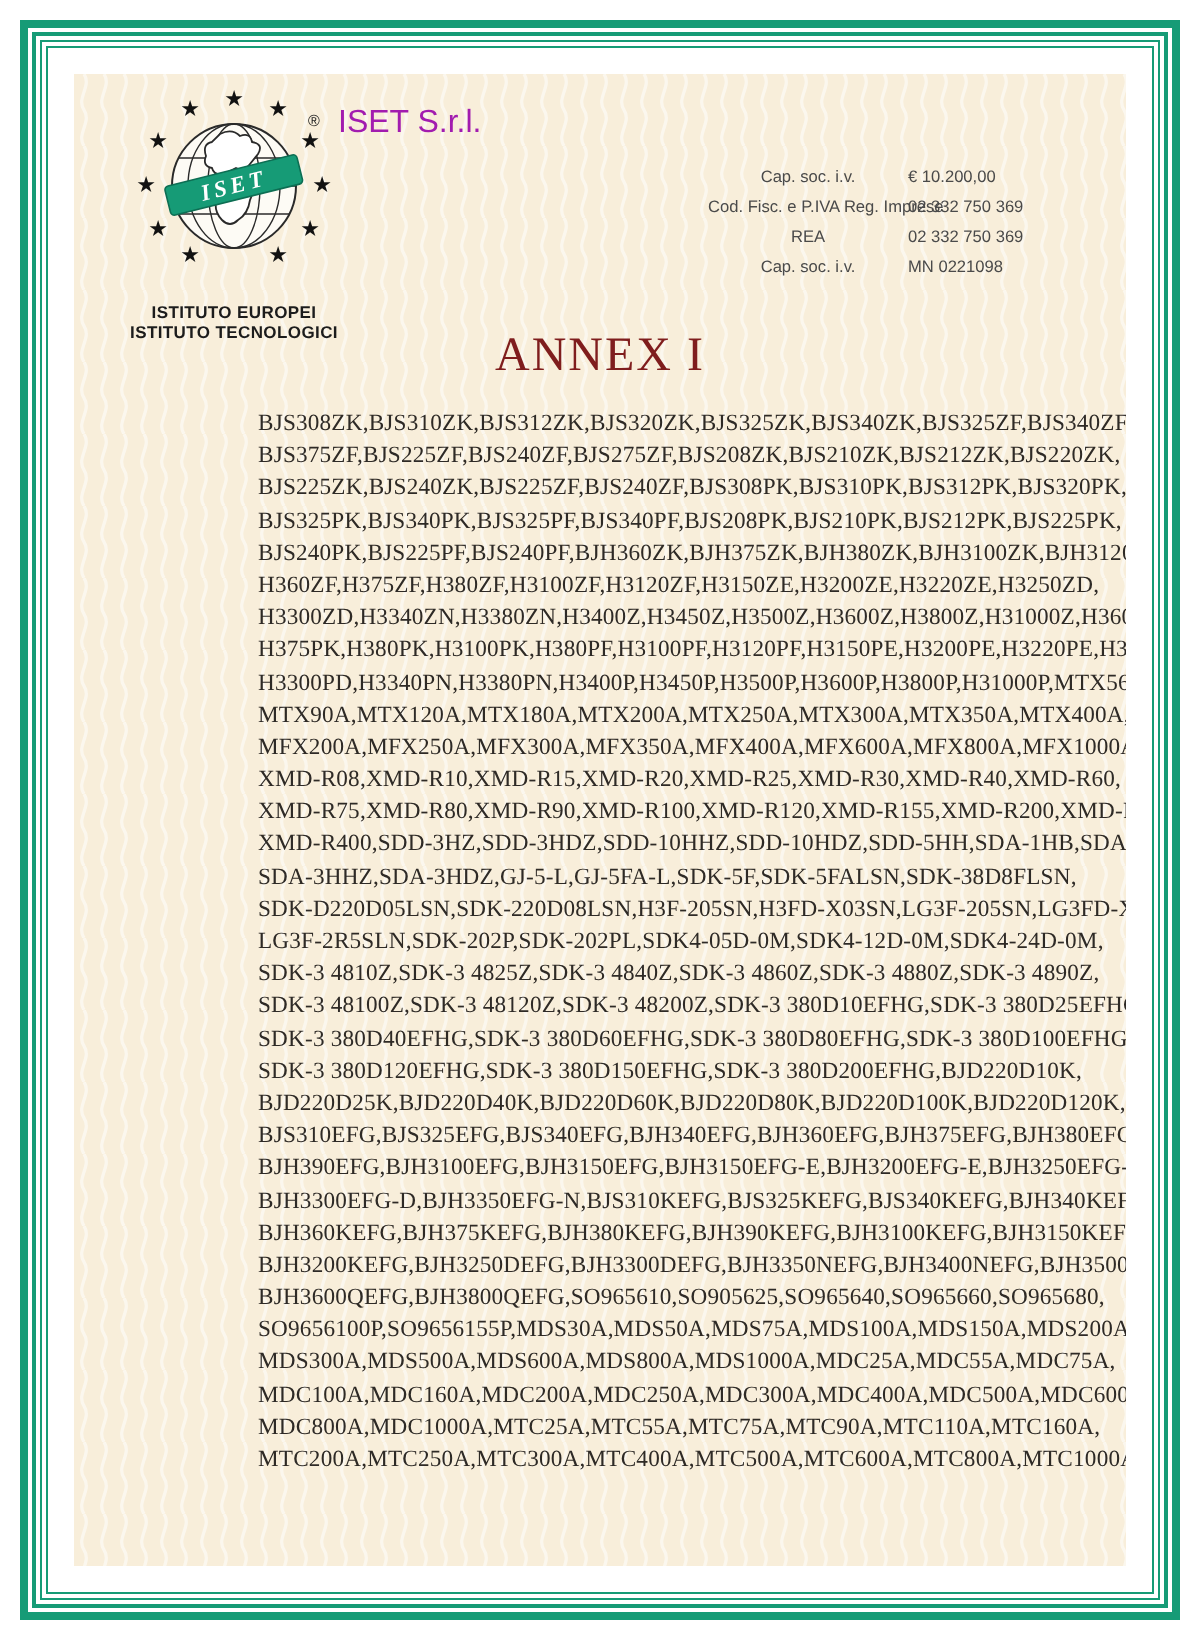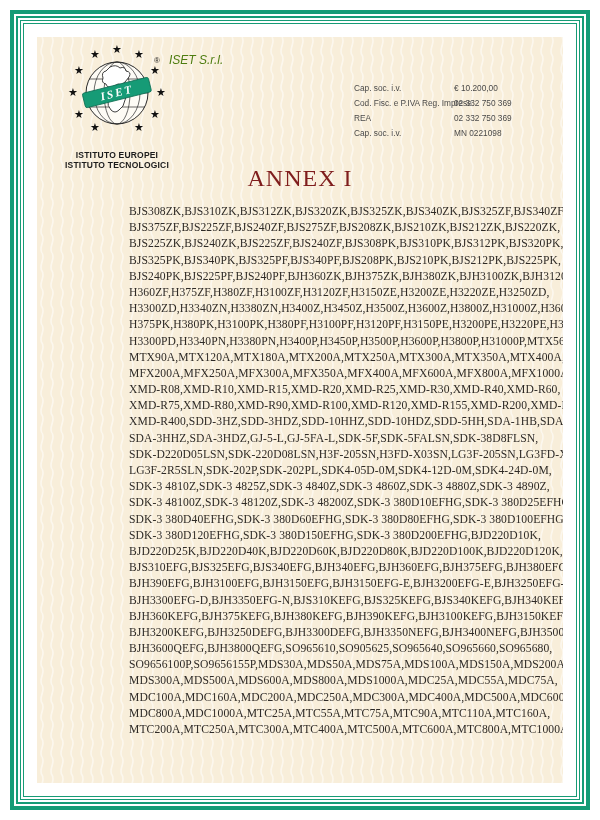--- a/index.html
+++ b/index.html
@@ -7,26 +7,26 @@
   .rule{position:absolute;pointer-events:none;}
   .rule1{inset:10px;border:4px solid var(--green);}
   .rule2{inset:16px;border:2px solid var(--green);}
   .rule3{inset:20px;border:1px solid var(--green);}
   .rule4{inset:23px;border:1px solid var(--green);}
   .panel{position:absolute;left:37px;top:37px;width:526px;height:746px;background:#f8eeda;overflow:hidden;}
   .guilloche{position:absolute;left:0;top:0;width:100%;height:100%;opacity:.55;}
   
   .logo-block{position:absolute;left:16px;top:4px;width:128px;text-align:center;}
   .org-name{font-size:8.5px;font-weight:bold;color:#1c1c1c;line-height:10px;letter-spacing:.2px;margin-top:1px;}
-  .company-name{position:absolute;left:132px;top:16px;font-size:12px;color:#4d7c0f;font-style:italic;}
+  .company-name{position:absolute;left:132px;top:16px;font-size:16px;color:#a21caf;}
   .info-left{position:absolute;left:132px;top:44px;font-size:8.3px;color:#4a4a4a;}
   .info-left .row{height:15px;line-height:15px;white-space:nowrap;}
   .info-left .email{text-decoration:underline;margin-left:9px;}
   .info-right{position:absolute;left:317px;top:44px;width:200px;font-size:8.3px;color:#4a4a4a;}
-  .info-right .row{height:15px;line-height:15px;display:flex;white-space:nowrap;}
+  .info-right .row{height:15px;line-height:15px;display:flex;white-space:nowrap;text-align:center;}
   .info-right .lbl{width:100px;flex:0 0 100px;}
   .info-right .val{}
   
   .annex-title{position:absolute;left:0;top:128px;width:100%;text-align:center;
     font-family:"Liberation Serif",serif;font-size:24px;color:#7f1d1d;letter-spacing:1px;}
   .annex-list{position:absolute;left:92px;top:167px;font-family:"Liberation Serif",serif;
     font-size:11.6px;color:#2e2a26;}
   .annex-line{height:16.2px;line-height:16.2px;white-space:nowrap;letter-spacing:.1px;}
 </style>
 </head>

